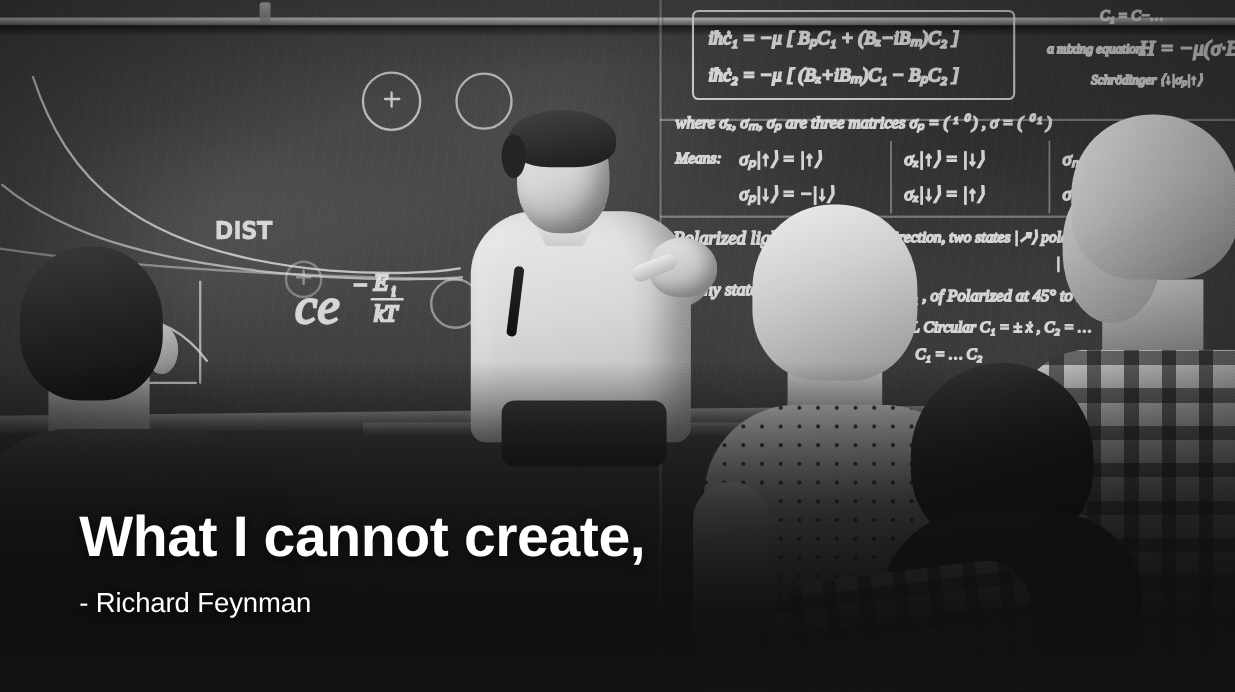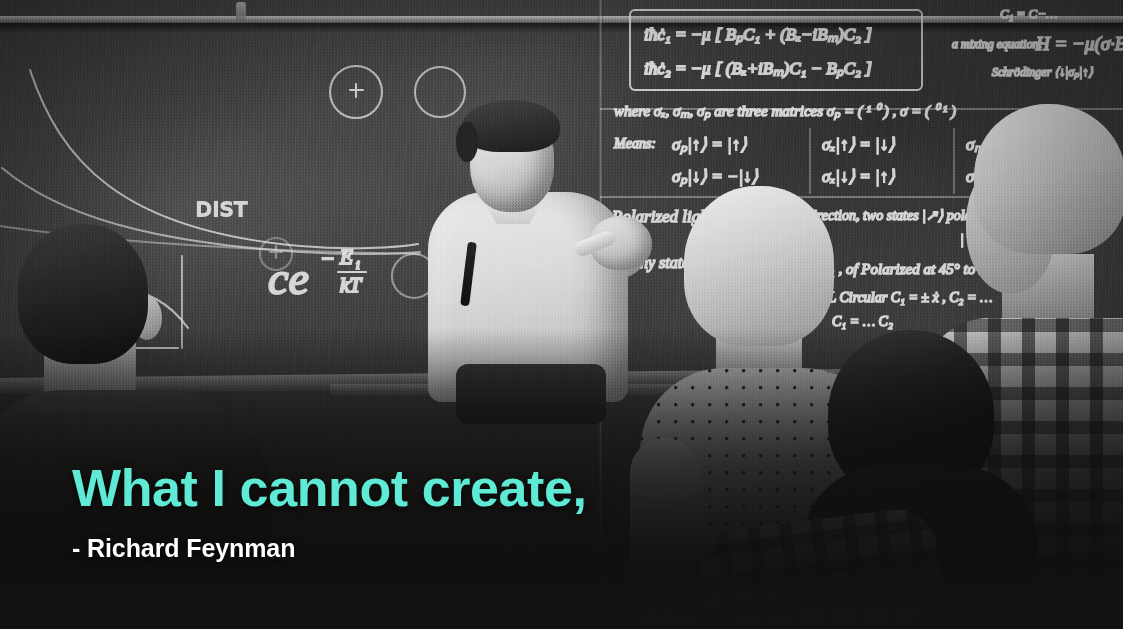--- a/index.html
+++ b/index.html
@@ -232,26 +232,26 @@
     background:linear-gradient(180deg, rgba(20,19,18,0) 0%, rgba(20,19,18,.62) 42%, rgba(17,16,15,.94) 78%, #141312 100%);
   }
   .text-scrim{
     position:absolute;left:0;right:0;top:330px;height:299px;
     background:linear-gradient(180deg, rgba(0,0,0,0) 0%, rgba(0,0,0,.42) 45%, rgba(0,0,0,.62) 100%);
   }
 
   
   #caption{position:absolute;left:72px;bottom:66px;width:840px;}
   .quote-line{
-    color:#5eead4;font-size:52px;font-weight:700;line-height:1.14;
+    color:#ffffff;font-size:52px;font-weight:700;line-height:1.14;
     letter-spacing:-.4px;margin:0;
     text-shadow:0 2px 10px rgba(0,0,0,.7);
   }
   .attrib{
-    color:#ffffff;font-size:25px;font-weight:700;margin:16px 0 0 0;
+    color:#ffffff;font-size:25px;font-weight:400;margin:16px 0 0 0;
     letter-spacing:-.1px;text-shadow:0 2px 8px rgba(0,0,0,.75);
   }
 </style>
 </head>
 <body>
 
 <div id="stage">
 
   <div class="layer board"></div>
   <div class="layer haze"></div>

